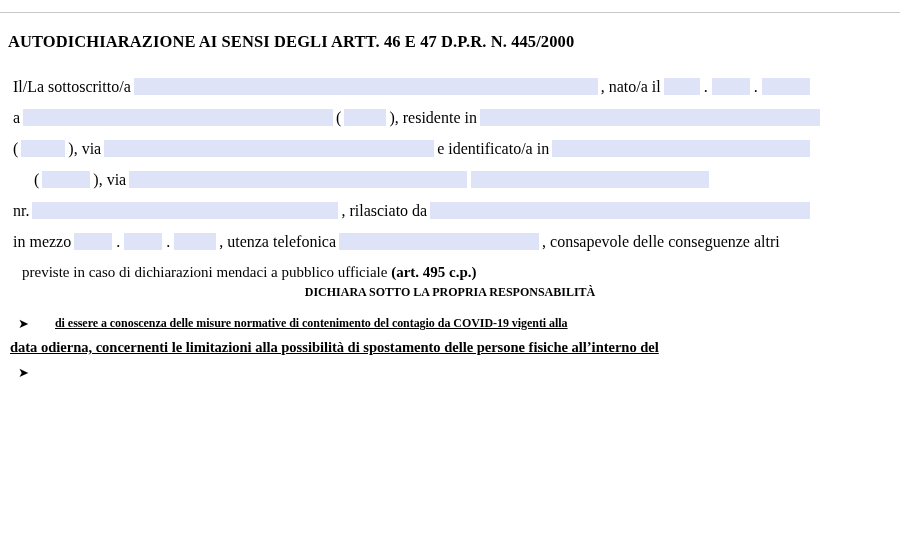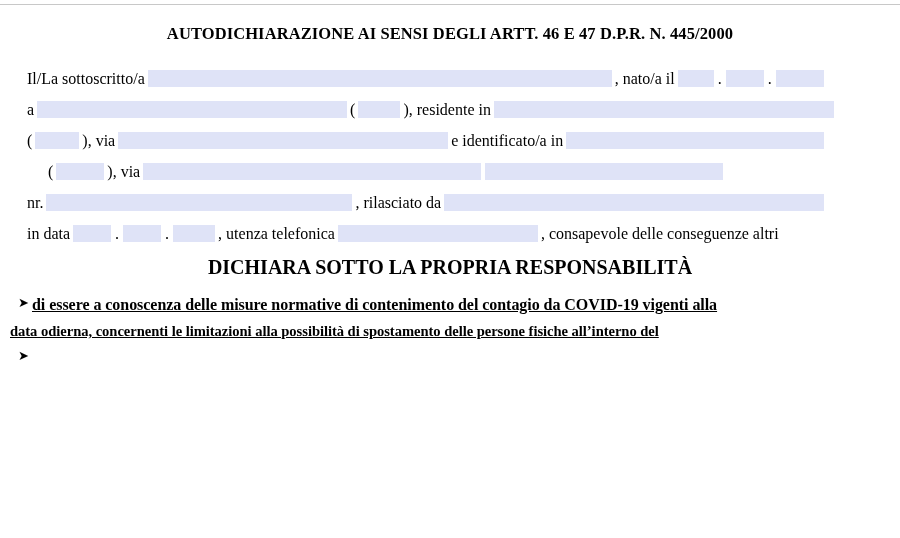--- a/index.html
+++ b/index.html
@@ -24,31 +24,30 @@
   }
   .topline {
     position: absolute;
     top: 4px;
     left: 0;
     width: 900px;
     height: 1px;
     background: #c8c8c8;
   }
   .title {
-    text-align: center;
     font-weight: bold;
     font-size: 16.5px;
     letter-spacing: 0.1px;
-    margin: 0;
+    margin: 8px;
     padding-top: 24px;
     font-family: "Liberation Serif", serif;
   }
   .body-block {
     margin-top: 26px;
-    padding-left: 26px;
+    padding-left: 12px;
     padding-right: 10px;
   }
   .line {
     display: flex;
     align-items: center;
     font-size: 16px;
     line-height: 1;
     margin-bottom: 14px;
     white-space: nowrap;
   }
@@ -67,21 +66,21 @@
     font-size: 15px;
     padding: 0;
     margin: 0 2px;
     box-sizing: border-box;
   }
   .dot { display:inline-block; padding: 0 2px; }
 
   .subtitle {
     text-align: center;
     font-weight: bold;
-    font-size: 20px;
+    font-size: 12px;
     margin-top: 0;
     margin-bottom: 14px;
   }
   .para {
     font-size: 15px;
     padding-left: 10px;
     padding-right: 10px;
     margin-bottom: 4px;
   }
   .bullet-block {
@@ -100,22 +99,23 @@
     font-family: "DejaVu Sans", sans-serif;
     font-size: 13px;
     line-height: 1.55;
     padding-left: 8px;
     box-sizing: border-box;
   }
   .bullet-text {
     font-weight: bold;
     text-decoration: underline;
     line-height: 1.55;
-    font-size: 16px;
+    font-size: 12px;
     letter-spacing: -0.05px;
+    margin-left: 23px;
   }
   .cont-line {
     font-weight: bold;
     text-decoration: underline;
     font-size: 14.6px;
     line-height: 1.55;
     margin-left: 0px;
     letter-spacing: -0.05px;
   }
 </style>
@@ -167,31 +167,34 @@
     </div>
 
     <div class="line">
       <span class="txt">nr.</span>
       <input class="fld" style="width: 306px;" value="">
       <span class="txt">, rilasciato da</span>
       <input class="fld" style="width: 380px;" value="">
     </div>
 
     <div class="line">
-      <span class="txt">in data</span>
+      <span class="txt">in mezzo</span>
       <input class="fld" style="width: 38px;" value="">
       <span class="dot">.</span>
       <input class="fld" style="width: 38px;" value="">
       <span class="dot">.</span>
       <input class="fld" style="width: 42px;" value="">
       <span class="txt">, utenza telefonica</span>
       <input class="fld" style="width: 200px;" value="">
       <span class="txt">, consapevole delle conseguenze altri</span>
     </div>
 
+    <div class="para">
+      <span>previste in caso di dichiarazioni mendaci a pubblico ufficiale </span><span style="font-weight:bold">(art. 495 c.p.)</span>
+    </div>
   </div>
 
   <div class="subtitle">DICHIARA SOTTO LA PROPRIA RESPONSABILITÀ</div>
 
   <div class="bullet-block">
 
     <div class="bullet-row">
       <span class="arrow">➤</span>
       <span class="bullet-text">di essere a conoscenza delle misure normative di contenimento del contagio da COVID-19 vigenti alla</span>
     </div>

